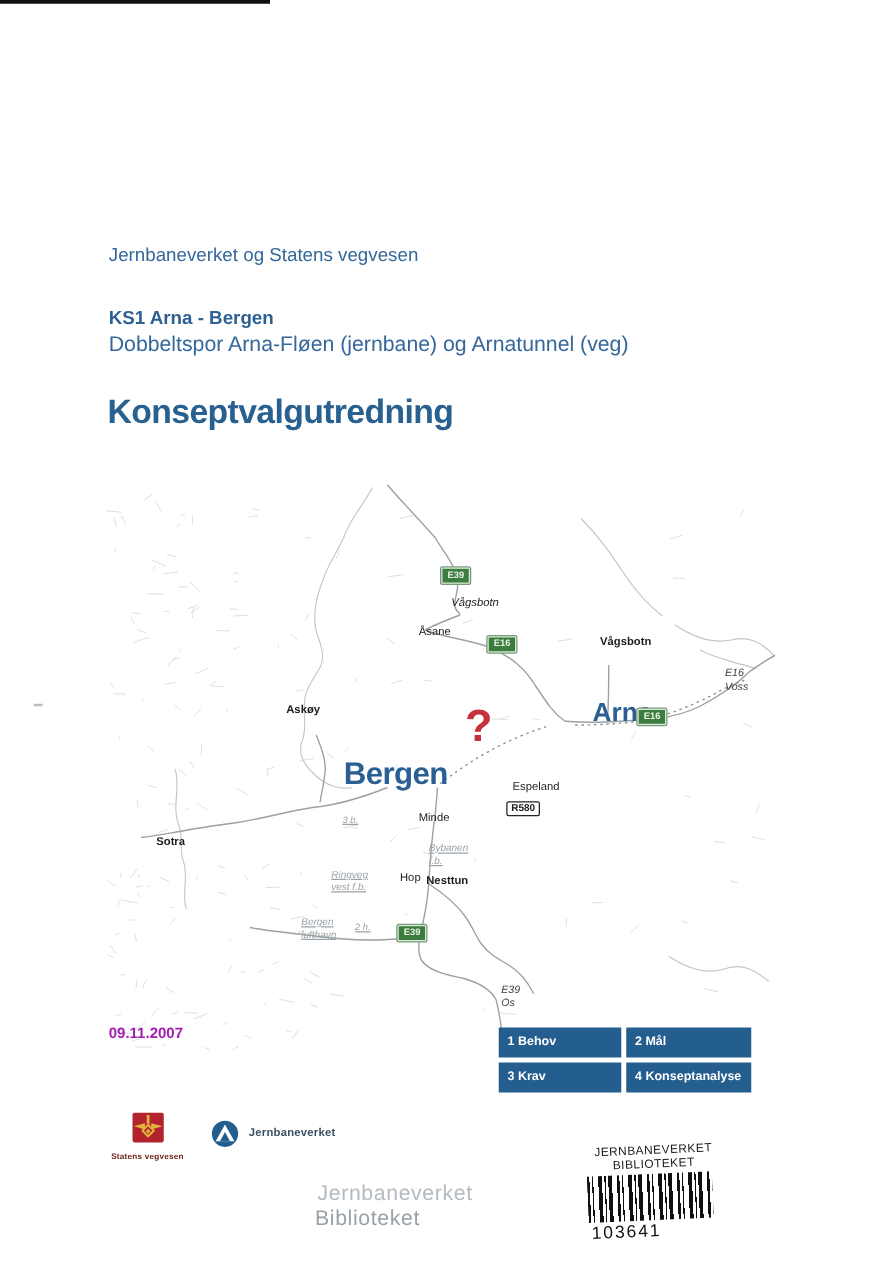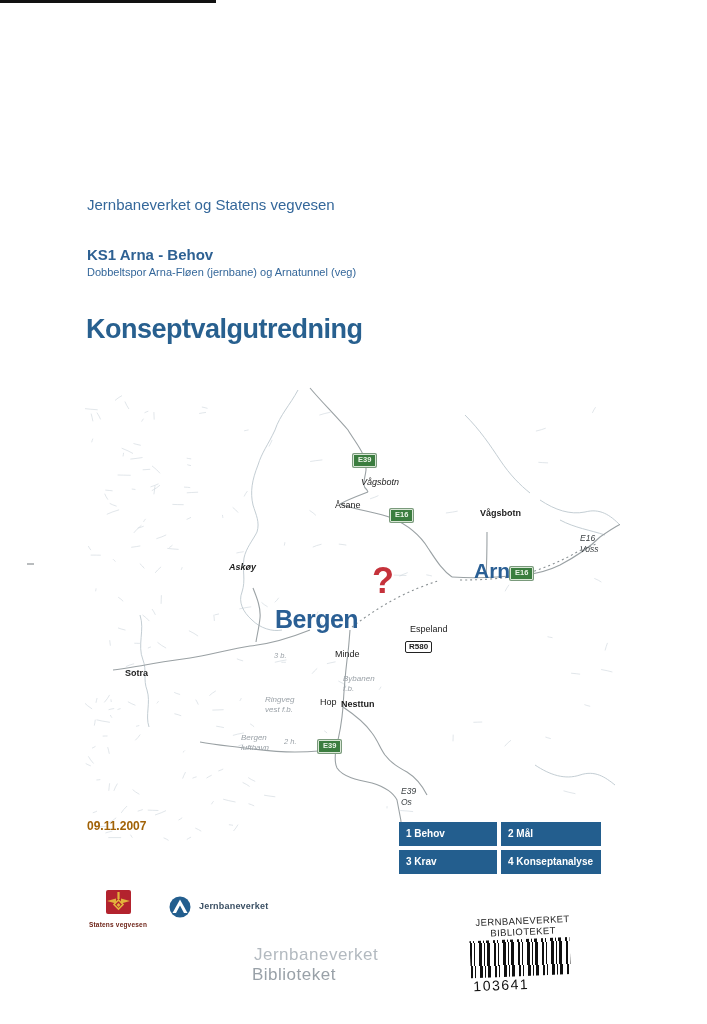--- a/index.html
+++ b/index.html
@@ -7,42 +7,42 @@
        font-family:"Liberation Sans", sans-serif;color:#1a1a1a;}
   .abs{position:absolute;}
 
   
   .scan-top{left:0;top:0;width:216px;height:3px;background:#111;}
   .scan-dash{left:27px;top:563px;width:7px;height:2px;background:#b9bcbe;}
 
   
   .org-line{left:87px;top:196px;font-size:15px;color:#34679a;}
   .proj-title{left:87px;top:246px;font-size:15px;font-weight:700;color:#2e6193;}
-  .proj-sub{left:87px;top:266px;font-size:11px;color:#34679a;}
+  .proj-sub{left:87px;top:266px;font-size:17px;color:#34679a;}
   .main-title{left:86px;top:314px;font-size:27px;font-weight:700;color:#28608f;margin:0;letter-spacing:-0.5px;}
 
   
   .map{left:85px;top:385px;width:535px;height:462px;}
   .map svg{position:absolute;left:0;top:0;}
   .lbl{position:absolute;font-size:9px;color:#1c1c1c;white-space:nowrap;line-height:1.15;}
   .bold{font-weight:700;}
-  .lbl-grey{position:absolute;font-size:8px;color:#9ba2a8;font-style:italic;white-space:nowrap;line-height:1.25;}
+  .lbl-grey{position:absolute;font-size:8px;color:#9ba2a8;font-style:italic;white-space:nowrap;line-height:1.25;text-decoration:underline;}
   .lbl-it{position:absolute;font-size:8.5px;color:#3a3f42;font-style:italic;white-space:nowrap;line-height:1.25;}
   .city{position:absolute;font-weight:700;color:#2a5f94;line-height:1;white-space:nowrap;}
   .city-bergen{left:190px;top:222px;font-size:25px;letter-spacing:-0.5px;}
   .city-arna{left:342px;top:175px;font-size:21px;margin-left:47px;}
   .qmark{position:absolute;left:287px;top:178px;font-size:36px;font-weight:700;color:#c5323b;line-height:1;}
   .gsign{position:absolute;background:#3b7d3f;color:#eaf4e7;font-size:7.5px;font-weight:700;
          padding:1px 4px 2px 4px;border:1px solid #d9e7d6;box-shadow:0 0 0 1px #7a9a7c;
          border-radius:1px;line-height:1;white-space:nowrap;}
   .rsign{position:absolute;background:#fff;border:1px solid #222;color:#1a1a1a;font-size:8px;
          font-weight:700;padding:1px 3px;border-radius:2px;line-height:1;white-space:nowrap;}
 
   
-  .date{left:87px;top:819px;font-size:12px;font-weight:700;color:#a16207;}
+  .date{left:87px;top:819px;font-size:12px;font-weight:700;color:#a21caf;}
 
   
   .pgrid{left:399px;top:822px;display:grid;grid-template-columns:98px 100px;
          grid-auto-rows:24px;gap:4px;}
   .pbox{background:#235e8e;color:#ffffff;font-size:10px;font-weight:700;
         line-height:24px;padding-left:7px;}
 
   
   .sv-logo{left:86px;top:890px;width:64px;text-align:center;}
   .sv-text{font-size:6.5px;font-weight:700;color:#6e2418;margin-top:2px;letter-spacing:0.2px;}
@@ -65,21 +65,21 @@
           #101010 17px,#101010 20px,#fff 20px,#fff 24px);}
   .bcnum{margin-left:6px;font-size:14px;color:#111;letter-spacing:1.5px;}
 </style>
 </head>
 <body>
 
 <div class="abs scan-top"></div>
 <div class="abs scan-dash"></div>
 
 <div class="abs org-line">Jernbaneverket og Statens vegvesen</div>
-<div class="abs proj-title">KS1 Arna - Behov</div>
+<div class="abs proj-title">KS1 Arna - Bergen</div>
 <div class="abs proj-sub">Dobbeltspor Arna-Fløen (jernbane) og Arnatunnel (veg)</div>
 <h1 class="abs main-title">Konseptvalgutredning</h1>
 
 <div class="abs map">
   <svg width="535" height="462" viewBox="0 0 535 462">
 
     <path id="speckles" fill="none" stroke="#ccd5dc" stroke-width="0.8" opacity="0.75" d="M20.3,105.1 q4.6,0.4 7.3,0.7 M36.1,452.6 q-8.0,0.0 -12.8,0.0 M159.1,45.8 q2.8,-0.5 4.5,-0.9 M467.5,252.7 q-3.1,-0.5 -5.0,-1.0 M237.4,74.9 q-7.6,0.8 -12.2,1.6 M8.6,378.5 q-3.3,-3.6 -5.3,-7.2 M127.4,325.1 q7.0,-0.2 11.2,-0.4 M10.6,206.3 q0.3,-1.4 0.5,-2.9 M99.0,102.1 q3.9,0.2 6.2,0.5 M93.5,435.1 q2.3,-1.2 3.7,-2.4 M36.7,63.2 q7.1,2.7 11.3,5.3 M424.0,199.8 q-2.4,3.3 -3.9,6.5 M22.9,114.6 q-2.0,-2.9 -3.2,-5.9 M19.3,317.4 q3.3,-3.7 5.3,-7.5 M106.2,73.9 q-2.8,-0.4 -4.5,-0.7 M131.2,341.2 q4.8,0.7 7.7,1.4 M247.4,364.9 q-2.4,1.0 -3.9,2.1 M128.6,416.2 q-1.4,1.5 -2.2,3.1 M37.0,10.6 q-4.4,2.4 -7.0,4.9 M50.4,320.3 q-4.7,-1.8 -7.5,-3.6 M52.7,426.2 q3.2,-0.9 5.1,-1.7 M302.1,421.2 q-0.1,1.1 -0.1,2.2 M148.5,446.0 q2.8,-3.2 4.5,-6.4 M121.0,27.4 q-4.2,0.6 -6.8,1.1 M510.6,22.2 q-2.0,2.8 -3.2,5.7 M98.7,119.7 q-7.0,-0.1 -11.3,-0.3 M190.3,411.8 q-7.0,-0.8 -11.2,-1.6 M516.1,284.5 q7.1,1.3 11.3,2.5 M51.1,341.3 q2.0,-0.4 3.2,-0.8 M65.9,261.9 q-1.9,0.6 -3.0,1.2 M7.9,53.6 q-0.8,1.9 -1.2,3.7 M130.8,305.9 q-4.0,2.4 -6.4,4.7 M150.5,417.0 q-7.7,-1.4 -12.3,-2.8 M137.4,129.9 q0.3,1.5 0.5,3.0 M50.3,355.3 q3.0,-2.9 4.9,-5.8 M93.6,164.4 q-7.0,-0.5 -11.3,-1.0 M360.9,128.0 q7.4,-0.9 11.8,-1.9 M463.1,77.9 q-6.1,-0.3 -9.7,-0.6 M6.1,28.6 q1.1,3.9 1.8,7.7 M200.9,277.3 q-2.8,0.0 -4.5,0.0 M45.4,74.1 q7.6,-0.8 12.1,-1.6 M66.8,105.7 q5.1,-2.7 8.2,-5.5 M450.9,46.1 q6.1,-1.4 9.8,-2.9 M158.9,347.9 q-6.9,1.2 -11.0,2.5 M128.8,229.8 q0.4,3.1 0.6,6.2 M22.7,362.1 q1.0,3.4 1.6,6.7 M27.4,446.1 q-4.4,1.0 -7.0,1.9 M31.6,121.2 q-4.3,-1.4 -6.9,-2.8 M68.9,109.3 q0.7,-4.3 1.1,-8.7 M52.6,143.2 q3.8,-1.0 6.1,-2.0 M245.5,27.2 q-6.9,1.4 -11.1,2.9 M26.3,317.0 q-0.2,-1.3 -0.4,-2.6 M71.8,318.4 q1.0,-1.1 1.7,-2.2 M57.7,84.8 q4.7,-0.3 7.5,-0.5 M235.2,236.3 q2.3,3.3 3.7,6.6 M106.1,452.1 q-2.7,1.2 -4.3,2.4 M308.8,127.1 q8.1,-1.3 13.0,-2.6 M199.3,160.6 q0.4,-1.7 0.6,-3.4 M7.1,323.9 q-5.0,-3.2 -8.0,-6.4 M239.2,345.8 q1.8,1.1 2.9,2.3 M46.8,104.0 q2.2,0.3 3.6,0.5 M189.8,217.3 q2.5,-2.2 3.9,-4.5 M147.7,122.4 q3.4,2.6 5.4,5.2 M34.1,124.8 q-7.7,2.3 -12.3,4.5 M522.5,257.9 q-1.5,3.8 -2.4,7.6 M162.4,106.1 q-2.1,2.7 -3.3,5.4 M183.9,61.5 q2.0,-3.3 3.2,-6.6 M294.1,304.7 q1.2,-1.5 1.9,-3.0 M100.5,387.1 q-1.8,3.3 -2.9,6.5 M11.9,27.6 q2.3,3.4 3.7,6.8 M253.3,296.0 q5.1,2.4 8.1,4.8 M126.7,390.2 q-3.2,1.5 -5.2,2.9 M153.4,360.8 q3.1,-0.8 5.0,-1.6 M32.4,398.6 q-2.2,3.6 -3.5,7.2 M12.7,24.8 q-8.1,-0.6 -12.9,-1.2 M111.6,391.8 q-2.6,0.7 -4.1,1.4 M56.4,140.3 q-4.7,3.8 -7.6,7.6 M7.0,363.2 q2.2,-1.0 3.5,-1.9 M341.3,189.8 q3.5,0.6 5.6,1.2 M106.0,80.6 q-2.3,-0.4 -3.7,-0.9 M11.4,395.0 q2.4,-0.2 3.9,-0.4 M465.8,353.6 q-3.4,-0.8 -5.4,-1.6 M110.7,314.6 q1.6,2.5 2.6,5.0 M163.5,418.7 q3.6,1.1 5.7,2.2 M232.2,283.4 q-3.2,2.7 -5.1,5.3 M426.0,355.2 q-4.0,3.0 -6.3,6.1 M84.2,162.6 q2.1,-1.3 3.3,-2.5 M46.2,162.3 q5.7,-0.7 9.1,-1.4 M50.4,286.2 q-4.8,-0.0 -7.6,-0.0 M47.4,452.6 q-1.2,-1.5 -1.9,-2.9 M322.7,187.6 q-5.1,1.8 -8.2,3.6 M285.1,113.8 q5.2,-1.6 8.3,-3.2 M26.9,332.7 q-1.0,-1.4 -1.6,-2.7 M133.3,386.0 q3.1,-1.0 4.9,-2.0 M33.2,212.2 q3.1,2.0 5.0,4.1 M71.4,153.7 q6.1,-1.9 9.8,-3.8 M170.2,396.4 q-4.4,-1.9 -7.0,-3.9 M509.3,193.4 q4.5,1.8 7.1,3.7 M69.2,34.6 q-0.2,-3.7 -0.3,-7.5 M166.2,221.8 q-7.4,1.0 -11.9,2.1 M42.1,421.0 q-3.7,3.4 -5.9,6.9 M397.2,337.0 q-5.5,0.2 -8.8,0.3 M67.0,80.9 q5.0,3.7 8.0,7.4 M103.9,245.7 q5.7,2.7 9.2,5.4 M25.4,260.7 q-0.4,-2.7 -0.7,-5.5 M76.1,181.8 q-3.7,3.1 -5.9,6.1 M236.5,159.2 q-5.5,1.4 -8.7,2.9 M486.1,288.2 q5.6,0.5 9.0,1.0 M60.6,133.9 q-1.3,1.5 -2.1,3.0 M45.7,90.3 q-8.2,-0.2 -13.1,-0.3 M201.5,274.9 q-7.3,1.2 -11.7,2.4 M369.5,441.2 q-3.1,2.8 -4.9,5.7 M54.8,178.6 q2.8,2.4 4.5,4.8 M76.4,210.2 q-0.2,4.3 -0.3,8.6 M65.5,101.9 q5.0,-1.6 8.0,-3.1 M505.2,321.3 q-3.6,-0.8 -5.8,-1.7 M73.4,425.5 q-6.6,-0.2 -10.6,-0.4 M97.9,367.4 q1.2,-1.0 1.9,-1.9 M89.4,328.7 q4.2,1.0 6.8,2.1 M13.4,441.8 q5.7,-0.3 9.1,-0.6 M43.9,24.0 q-2.5,-3.8 -4.0,-7.5 M250.6,276.8 q-5.4,1.0 -8.7,1.9 M101.6,134.4 q2.8,-1.1 4.4,-2.1 M5.8,380.9 q-3.2,-1.2 -5.1,-2.4 M9.3,340.6 q0.6,-2.9 1.0,-5.9 M29.2,323.5 q-3.5,0.6 -5.6,1.2 M38.0,71.4 q0.4,-1.8 0.6,-3.6 M368.2,349.6 q-0.1,3.3 -0.2,6.7 M110.3,443.1 q3.7,1.6 5.9,3.1 M253.8,159.1 q4.7,0.5 7.5,1.0 M500.4,446.3 q1.3,-2.3 2.0,-4.6 M30.5,176.5 q-1.5,-1.2 -2.5,-2.3 M95.1,309.5 q-3.7,-1.0 -5.9,-2.1 M154.8,315.9 q0.9,-1.4 1.5,-2.8 M78.6,452.8 q3.1,1.3 5.0,2.6 M129.5,229.9 q2.8,-0.5 4.5,-1.0 M5.7,170.1 q6.3,0.0 10.1,0.1 M157.6,397.4 q4.4,2.1 7.0,4.1 M7.8,427.8 q2.6,-0.8 4.2,-1.7 M24.6,398.3 q-0.5,3.8 -0.8,7.5 M143.9,439.7 q2.6,0.3 4.1,0.6 M165.2,338.9 q2.5,1.4 3.9,2.9 M54.9,258.4 q-3.5,-0.1 -5.6,-0.2 M57.5,229.9 q4.3,3.1 6.9,6.2 M490.4,408.7 q-7.5,-1.5 -11.9,-2.9 M67.0,224.0 q2.1,2.9 3.4,5.8 M24.9,337.3 q-8.4,-1.2 -13.4,-2.5 M35.6,323.6 q-1.9,0.5 -3.1,1.0 M182.6,221.8 q-3.8,-2.2 -6.1,-4.4 M63.3,26.2 q-2.4,0.8 -3.8,1.6 M70.0,430.0 q6.9,-2.2 11.0,-4.4 M158.7,166.7 q-4.6,0.7 -7.3,1.3 M224.5,125.4 q4.0,2.5 6.4,5.0 M158.1,275.9 q-3.9,-1.0 -6.2,-2.1 M96.2,184.8 q0.6,-1.3 1.0,-2.6 M22.4,438.7 q5.5,-3.0 8.8,-5.9 M55.8,60.3 q-4.5,-0.9 -7.3,-1.8 M40.5,245.1 q-4.7,-1.1 -7.5,-2.2 M308.8,190.1 q7.9,0.2 12.6,0.4 M49.1,278.7 q-5.1,1.4 -8.2,2.9 M58.5,33.7 q-1.2,1.5 -1.9,2.9 M12.1,313.0 q-0.7,2.4 -1.1,4.8 M315.3,425.5 q8.0,0.5 12.8,1.1 M116.9,22.0 q3.5,0.7 5.6,1.4 M113.1,107.2 q-7.1,0.3 -11.3,0.6 M5.9,165.1 q-1.6,-2.0 -2.6,-4.1 M81.1,263.1 q-5.4,-2.9 -8.6,-5.8 M17.7,351.1 q3.0,-0.1 4.8,-0.1 M233.1,226.5 q-0.9,1.6 -1.4,3.2 M54.4,409.3 q-4.2,-2.3 -6.8,-4.7 "></path>
 
     <g fill="none" stroke="#bcc7ce" stroke-width="0.9">
       <path d="M213,5 C205,20 195,30 190,45 C183,60 177,67 173,80 C167,95 165,107 168,120 C171,130 175,137 172,147 C168,155 161,163 159,173 C157,185 161,195 157,207 C153,217 158,227 167,235 C175,243 187,247 197,245"></path>
@@ -110,21 +110,21 @@
     </g>
   </svg>
 
   <span class="city city-bergen">Bergen</span>
   <span class="city city-arna">Arna</span>
   <span class="qmark">?</span>
 
   <span class="lbl" style="left:276px;top:92px;font-style:italic;">Vågsbotn</span>
   <span class="lbl" style="left:250px;top:115px;">Åsane</span>
   <span class="lbl bold" style="left:395px;top:123px;">Vågsbotn</span>
-  <span class="lbl bold" style="left:144px;top:177px;font-style:italic;">Askøy</span>
+  <span class="lbl bold" style="left:144px;top:177px;">Askøy</span>
   <span class="lbl" style="left:325px;top:239px;">Espeland</span>
   <span class="lbl" style="left:250px;top:264px;">Minde</span>
   <span class="lbl bold" style="left:40px;top:283px;">Sotra</span>
   <span class="lbl" style="left:235px;top:312px;">Hop</span>
   <span class="lbl bold" style="left:256px;top:314px;">Nesttun</span>
 
   <span class="lbl-it" style="left:495px;top:148px;">
     <span>E16</span><br>
     <span>Voss</span>
   </span>

